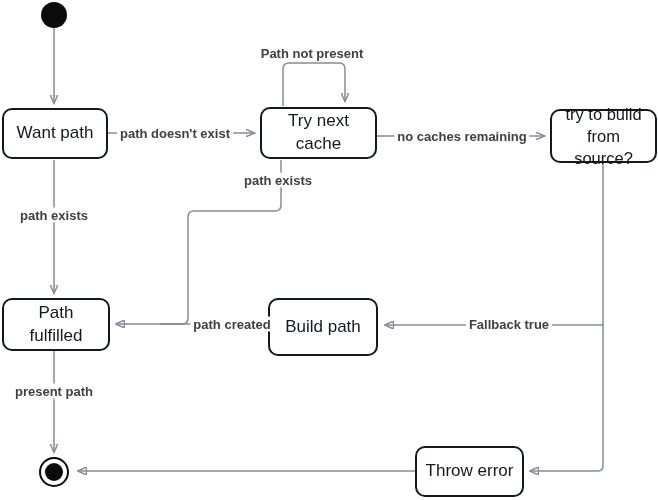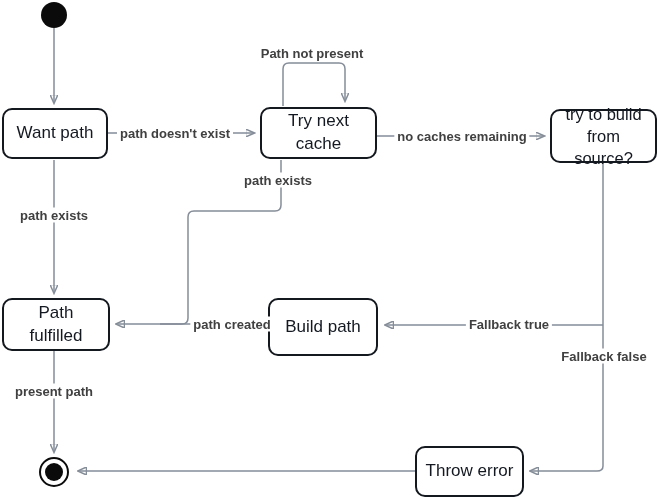--- a/index.html
+++ b/index.html
@@ -153,16 +153,15 @@
     <div class="dot"></div>
   </div>
 
   <span class="edge-label" id="l-path-not-present">Path not present</span>
   <span class="edge-label" id="l-no-caches">no caches remaining</span>
   <span class="edge-label" id="l-path-doesnt-exist">path doesn't exist</span>
   <span class="edge-label" id="l-path-exists-cache">path exists</span>
   <span class="edge-label" id="l-path-exists-want">path exists</span>
   <span class="edge-label" id="l-path-created">path created</span>
   <span class="edge-label" id="l-fallback-true">Fallback true</span>
-  <span class="edge-label" id="l-fallback-false">Fallback false</span>
   <span class="edge-label" id="l-realise-path">present path</span>
 
 </div>
 
 </body></html>

